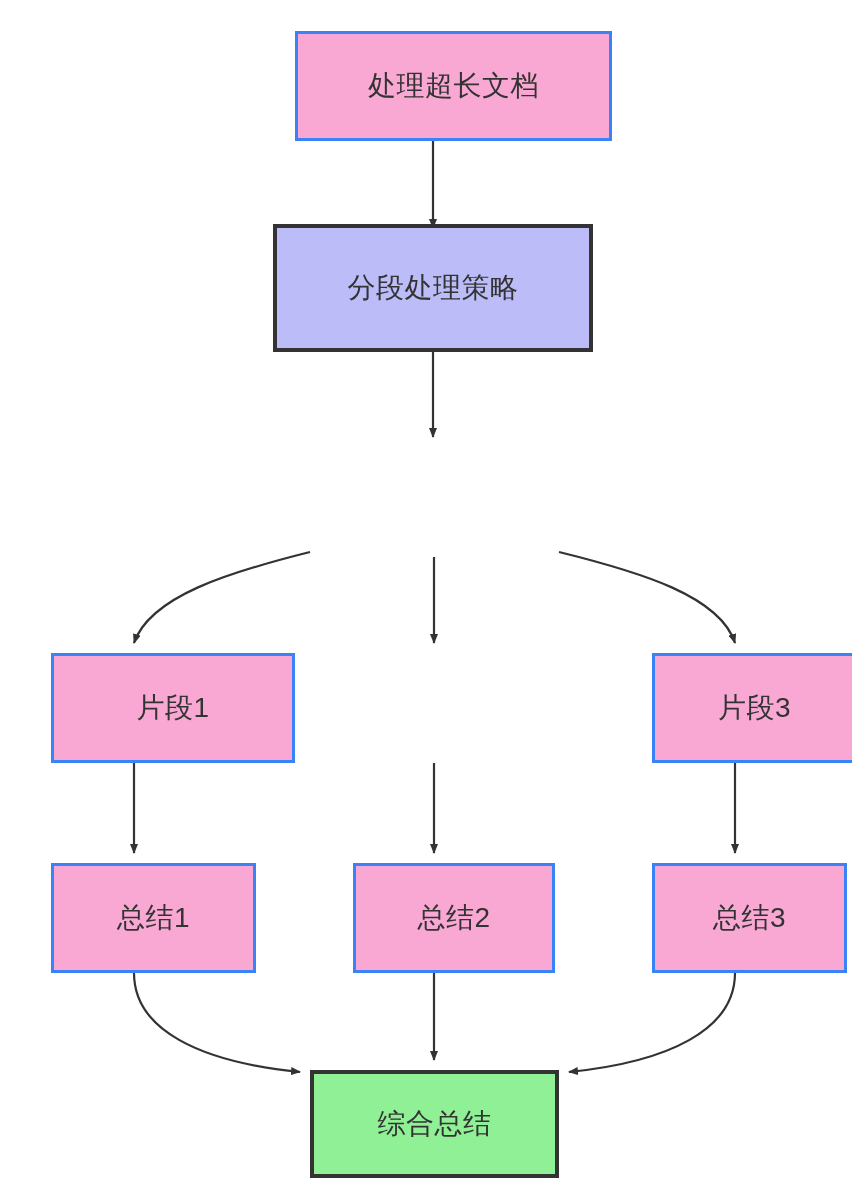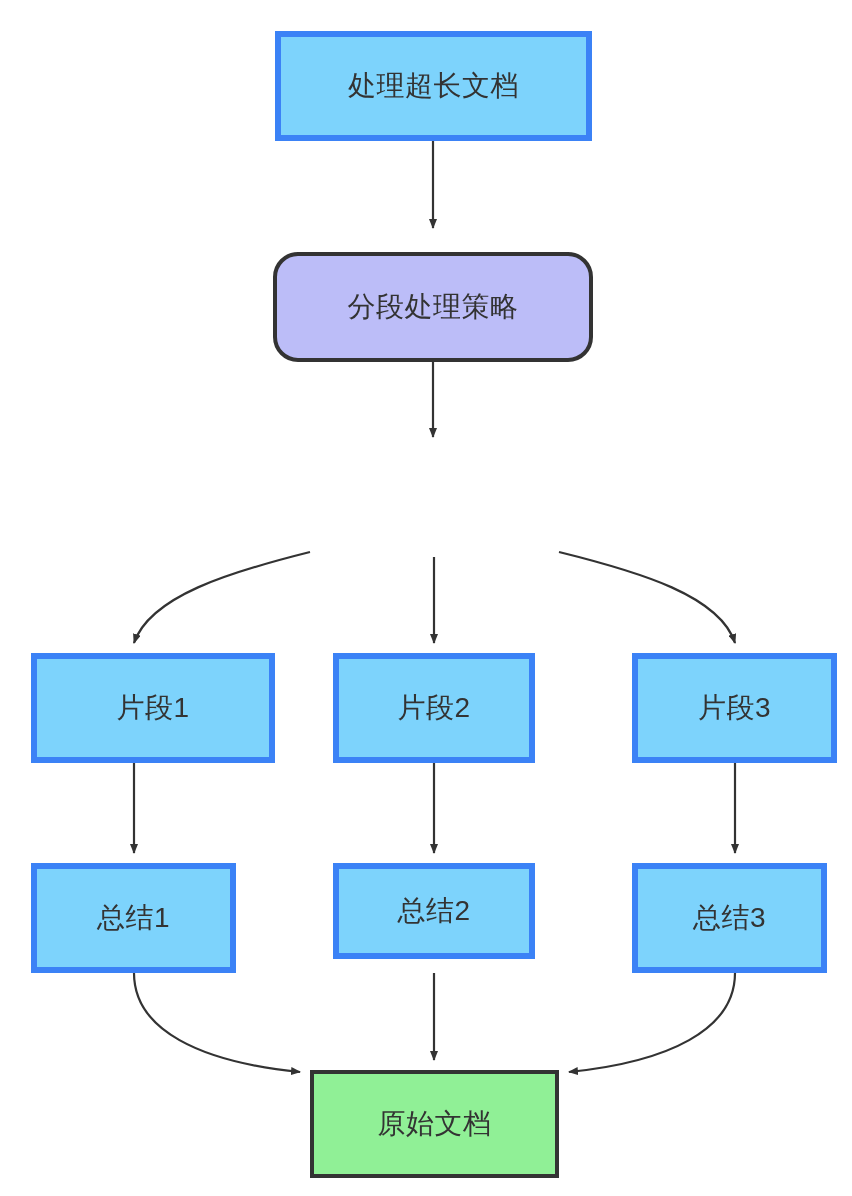--- a/index.html
+++ b/index.html
@@ -31,22 +31,23 @@
     display: flex;
     align-items: center;
     justify-content: center;
     text-align: center;
     line-height: 1.2;
     font-size: 28px;
     color: #333333;
     letter-spacing: 0.5px;
   }
   .node-default {
-    background: #7dd3fc;
-    border: 6px solid #3b82f6;
+    background: #f9a8d4;
+    border: 3px solid #3b82f6;
+    margin-left: 20px;
   }
   .node-strategy {
     background: #bcbdf8;
     border: 4px solid #333333;
   }
   .node-final {
     background: #90f096;
     border: 4px solid #333333;
   }
   .node-label {
@@ -81,46 +82,43 @@
       <path d="M 134 973 C 134 1030, 200 1062, 300 1072"></path>
       <path d="M 434 973 L 434 1060"></path>
       <path d="M 735 973 C 735 1030, 668 1062, 569 1072"></path>
     </g>
   </svg>
 
   <div class="node node-default" style="left:275px; top:31px; width:317px; height:110px;">
     <span class="node-label">处理超长文档</span>
   </div>
 
-  <div class="node node-strategy" style="left:273px; top:252px; width:320px; height:110px;border-radius:25px;">
+  <div class="node node-strategy" style="left:273px; top:224px; width:320px; height:128px;">
     <span class="node-label">分段处理策略</span>
   </div>
 
 
   <div class="node node-default" style="left:31px; top:653px; width:244px; height:110px;">
     <span class="node-label">片段1</span>
   </div>
 
-  <div class="node node-default" style="left:333px; top:653px; width:202px; height:110px;">
-    <span class="node-label">片段2</span>
-  </div>
 
   <div class="node node-default" style="left:632px; top:653px; width:205px; height:110px;">
     <span class="node-label">片段3</span>
   </div>
 
   <div class="node node-default" style="left:31px; top:863px; width:205px; height:110px;justify-content:center;">
     <span class="node-label">总结1</span>
   </div>
 
-  <div class="node node-default" style="left:333px; top:863px; width:202px; height:96px;">
+  <div class="node node-default" style="left:333px; top:863px; width:202px; height:110px;">
     <span class="node-label">总结2</span>
   </div>
 
   <div class="node node-default" style="left:632px; top:863px; width:195px; height:110px;">
     <span class="node-label">总结3</span>
   </div>
 
   <div class="node node-final" style="left:310px; top:1070px; width:249px; height:108px;">
-    <span class="node-label">原始文档</span>
+    <span class="node-label">综合总结</span>
   </div>
 
 </div>
 
 </body></html>

